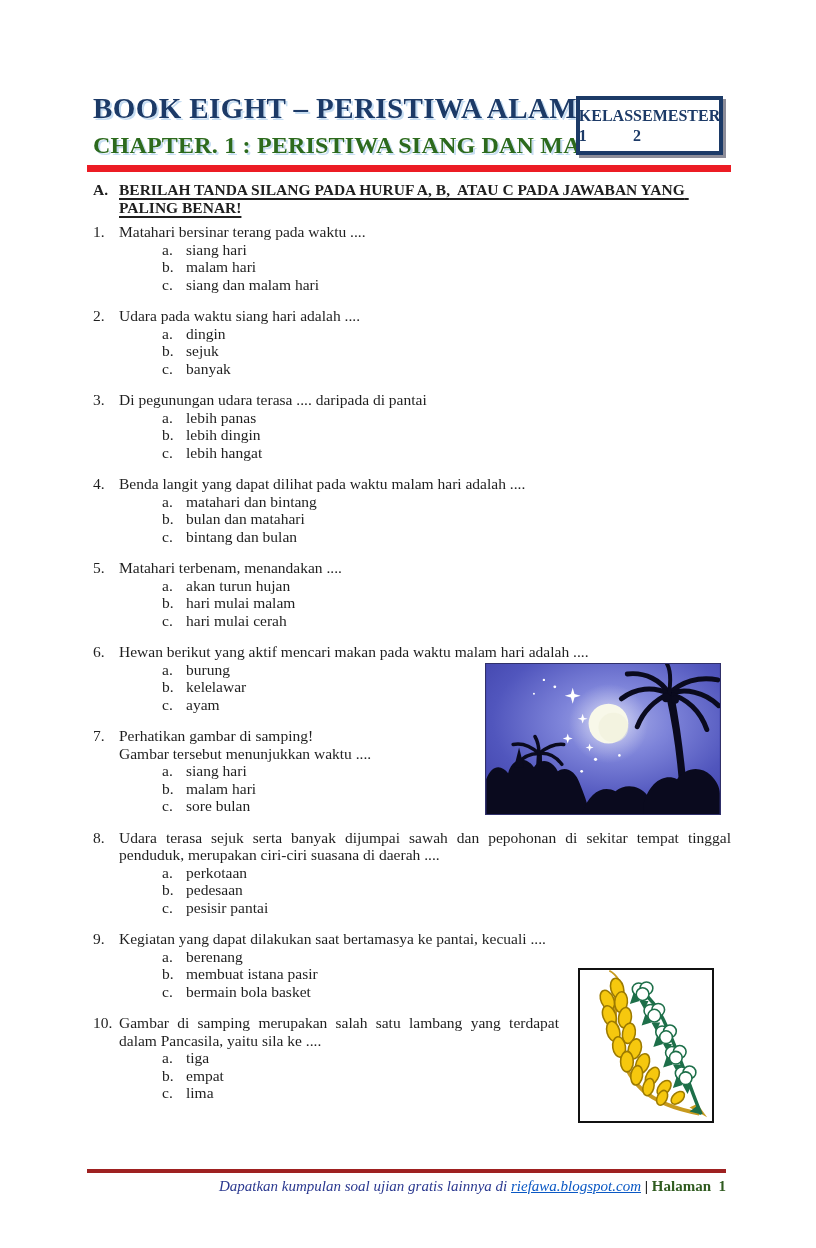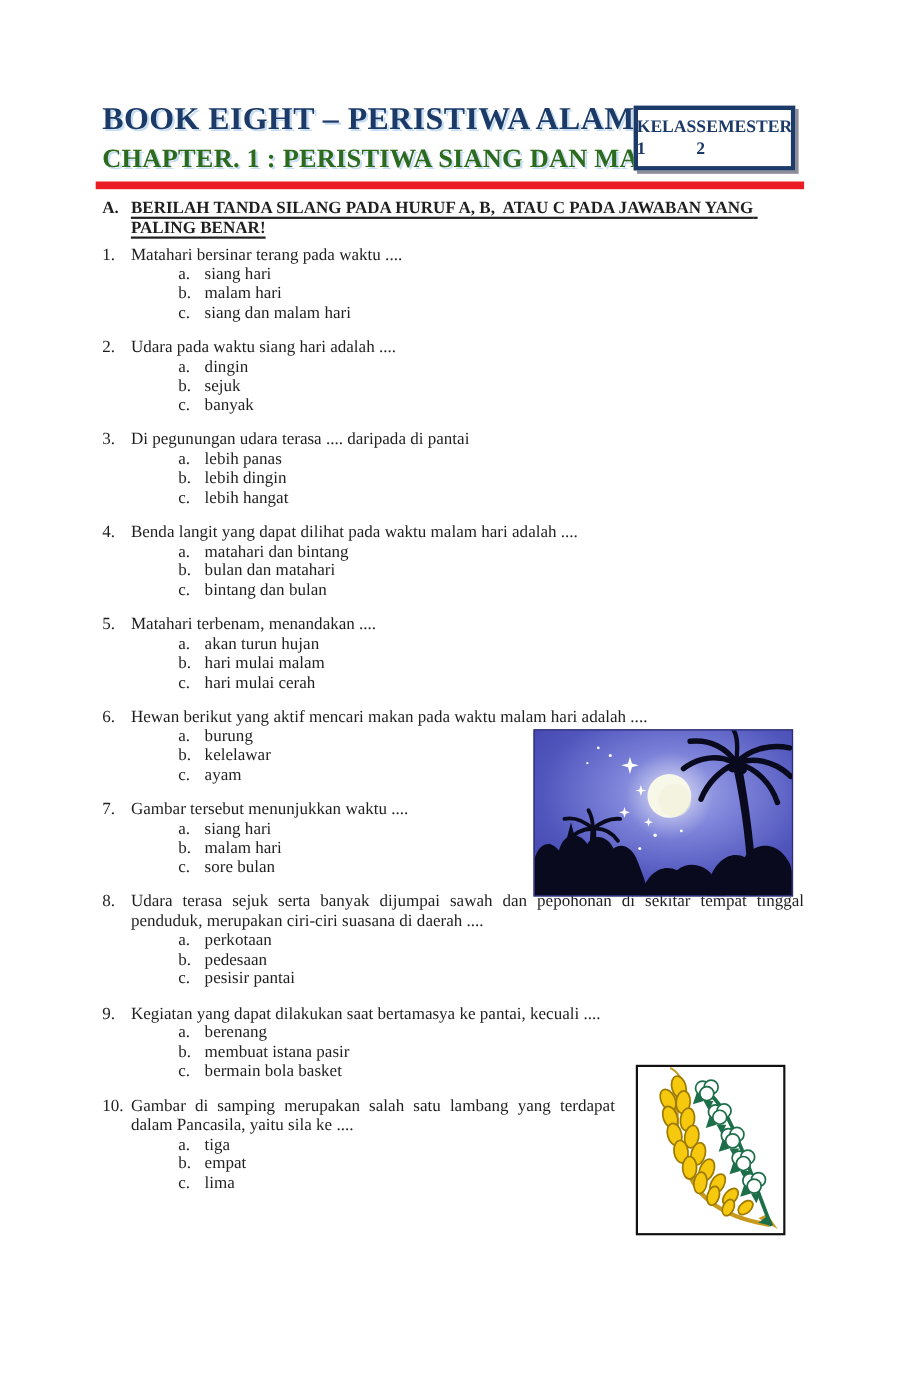--- a/index.html
+++ b/index.html
@@ -225,20 +225,21 @@
               <div class="opt">
                 <span class="letter">c.</span>
                 <span class="otext">ayam</span>
               </div>
             </div>
           </div>
         </div>
         <div class="question">
           <span class="qnum">7.</span>
           <div class="qbody">
+            <div class="qline">Perhatikan gambar di samping!</div>
             <div class="qline">Gambar tersebut menunjukkan waktu ....</div>
             <div class="opts">
               <div class="opt">
                 <span class="letter">a.</span>
                 <span class="otext">siang hari</span>
               </div>
               <div class="opt">
                 <span class="letter">b.</span>
                 <span class="otext">malam hari</span>
               </div>
@@ -438,14 +439,18 @@
             <circle cx="-4" cy="-3" r="6.5" fill="#ffffff" stroke="#1d6f49" stroke-width="1.6"></circle>
             <circle cx="4" cy="-4" r="6.5" fill="#ffffff" stroke="#1d6f49" stroke-width="1.6"></circle>
             <circle cx="0" cy="2" r="6.5" fill="#ffffff" stroke="#1d6f49" stroke-width="1.6"></circle>
             <path d="M-9,0 L-13,12 L-3,9 Z M-3,9 L2,18 L6,9 Z" fill="#1d6f49"></path>
           </g>
         </g>
       </g>
     </svg>
   </figure>
 
+  <div class="footer">
+    <div class="footer-rule"></div>
+    <div class="footer-text"><span class="f-prefix">Dapatkan kumpulan soal ujian gratis lainnya di </span><a class="f-link" href="#">riefawa.blogspot.com</a><span class="f-sep"> | </span><span class="f-page">Halaman  1</span></div>
+  </div>
 
 </div>
 
 </body></html>

